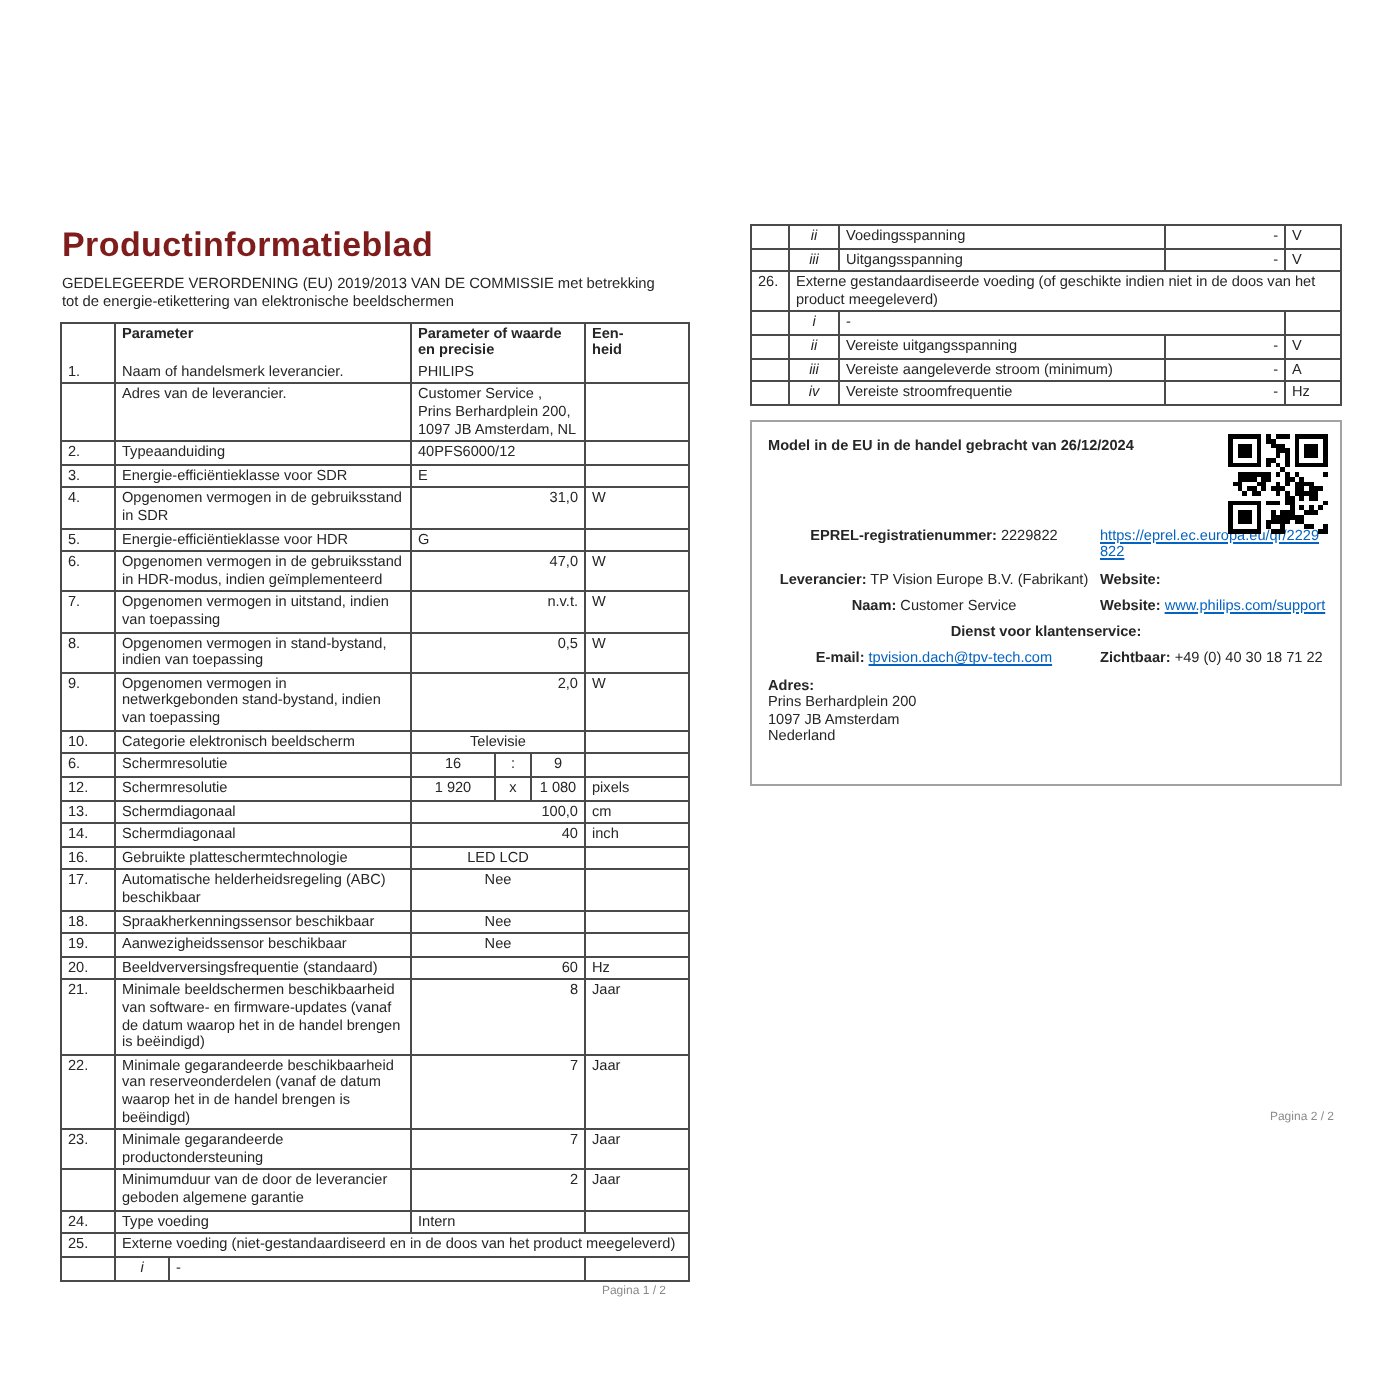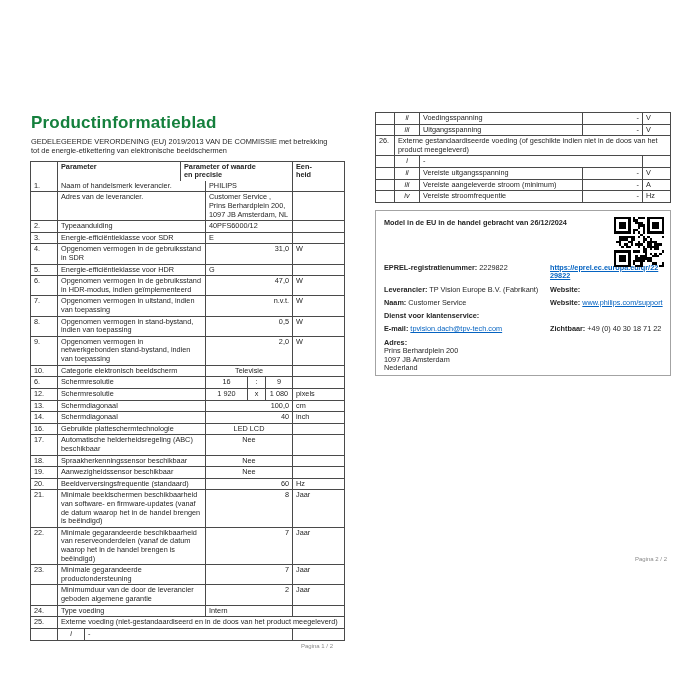--- a/index.html
+++ b/index.html
@@ -2,58 +2,58 @@
 <html><head>
 <meta charset="utf-8">
 <style>
   html,body{margin:0;padding:0;background:#ffffff;}
   .canvas{position:relative;width:700px;height:700px;background:#ffffff;overflow:hidden;
           font-family:"Liberation Sans", sans-serif;color:#1f1f1f;}
   
   .page1{position:absolute;left:30px;top:113px;width:315px;}
   .page2{position:absolute;left:375px;top:112px;width:296px;}
   
-  .doc-title{font-size:17px;font-weight:bold;color:#15803d;margin:0 0 4px 1px;letter-spacing:0.2px;}
+  .doc-title{font-size:17px;font-weight:bold;color:#7f1d1d;margin:0 0 4px 1px;letter-spacing:0.2px;}
   .doc-subtitle{font-size:7.4px;line-height:1.25;margin:0 0 5px 1px;color:#262626;width:300px;}
   
   .dtable{border:1px solid #4a4a4a;font-size:7.3px;line-height:1.18;color:#262626;}
   .t-row{display:flex;border-top:1px solid #4a4a4a;min-height:10px;justify-content:flex-end;}
   .t-row:first-child{border-top:none;}
   .t-row>div{border-left:1px solid #4a4a4a;padding:1px 3px 1px 3px;box-sizing:border-box;}
   .t-row>div:first-child{border-left:none;}
   .c-num{width:26px;flex:0 0 26px;}
   .c-sub{width:27px;flex:0 0 27px;font-style:italic;text-align:center;}
   .c-param{flex:1 1 auto;min-width:0;}
   .c-span{flex:1 1 auto;min-width:0;}
   .c-val{width:87px;flex:0 0 87px;}
   .c-v1{width:42px;flex:0 0 42px;text-align:center;}
   .c-v2{width:18px;flex:0 0 18px;text-align:center;}
   .c-v3{width:27px;flex:0 0 27px;text-align:center;}
   .c-unit{width:52px;flex:0 0 52px;}
   .right{text-align:right;}
   .center{text-align:center;}
   .hdr{font-weight:bold;}
-  .prewrap{white-space:pre-line;margin-left:25px;}
+  .prewrap{white-space:pre-line;}
   
   .p2t .c-num{width:18px;flex:0 0 18px;}
   .p2t .c-sub{width:25px;flex:0 0 25px;}
   .p2t .c-val{width:60px;flex:0 0 60px;}
   .p2t .c-unit{width:28px;flex:0 0 28px;}
   
   .page-footer{font-size:6px;color:#8a8a8a;text-align:right;margin-top:2px;}
   .page1 .page-footer{margin-right:12px;}
   .page2 .page-footer{position:absolute;top:444px;right:4px;margin:0;}
   
   .info-box{position:relative;margin-top:7px;border:1px solid #a3a3a3;height:156px;
-            padding:8px 8px 0 8px;font-size:7.3px;line-height:1.2;color:#262626;}
+            padding:8px 8px 17px 8px;font-size:7.3px;line-height:1.2;color:#262626;}
   .model-line{font-weight:bold;margin-bottom:36px;white-space:nowrap;}
   .ib-row{display:flex;margin-bottom:4.5px;}
-  .ib-left{flex:1 1 auto;white-space:nowrap;min-width:0;}
+  .ib-left{flex:1 1 auto;white-space:nowrap;min-width:0;text-align:center;}
   .ib-right{width:112px;flex:0 0 112px;white-space:nowrap;}
-  .ib-right.wrap{white-space:normal;word-break:break-all;font-weight:bold;}
+  .ib-right.wrap{white-space:normal;word-break:break-all;}
   .lbl{font-weight:bold;}
   a.link{color:#0563c1;text-decoration:underline;cursor:pointer;}
   .addr-block{line-height:1.17;}
   .qr{position:absolute;top:6px;right:6px;width:50px;height:50px;}
 </style>
 </head>
 <body>
 
 <div class="canvas">
 

